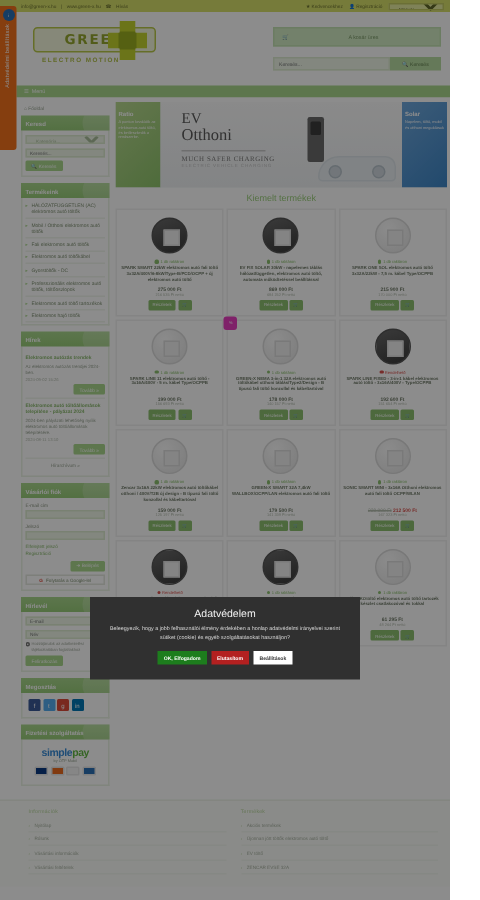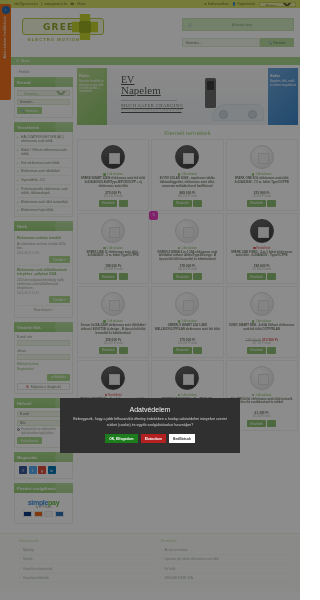--- a/index.html
+++ b/index.html
@@ -187,21 +187,21 @@
     background: #f0f3f5; display: flex;
   }
   .bn-side {
     width: 30px; background: linear-gradient(135deg,#b8d98f,#8fc46c);
     color: #fff; font-size: 4px; font-weight: bold; padding: 5px 2px;
     line-height: 1.3;
   }
   .bn-side.r { background: linear-gradient(135deg,#6fa8dc,#3d85c6); }
   .bn-main {
     flex: 1; background: linear-gradient(180deg,#fbfbfb,#eef1f3);
-    position: relative; padding: 7px 0 0 14px; text-decoration: underline;
+    position: relative; padding: 7px 0 0 14px;
   }
   .bn-t1 { font-family: "Liberation Serif", serif; font-size: 10px; color: #5a5a5a; line-height: 1; }
   .bn-t2 { font-family: "Liberation Serif", serif; font-size: 11px; color: #5a5a5a; line-height: 1.05; }
   .bn-rule { width: 56px; height: 1px; background: #c9c9c9; margin: 3px 0 2px; }
   .bn-t3 { font-family: "Liberation Serif", serif; font-size: 4.6px; color: #7b7b7b; letter-spacing: .4px; }
   .bn-t4 { font-size: 3px; color: #c3c3c3; letter-spacing: .6px; }
   .charger {
     position: absolute; right: 52px; top: 10px; width: 11px; height: 30px;
     background: #6b6b6b; border-radius: 1.5px;
   }
@@ -492,21 +492,21 @@
 
   <div class="content">
 
     <div class="banner">
       <div class="bn-side">
         <div>Ratio</div>
         <div style="font-size:2.6px;font-weight:normal;margin-top:2px;">A ponton kezdődik az elektromos autó töltő, és beilleszkedik a rendszerbe.</div>
       </div>
       <div class="bn-main">
         <div class="bn-t1">EV</div>
-        <div class="bn-t2">Napelem</div>
+        <div class="bn-t2">Otthoni</div>
         <div class="bn-rule"></div>
         <div class="bn-t3">MUCH SAFER CHARGING</div>
         <div class="bn-t4">ELECTRIC VEHICLE CHARGING</div>
         <div class="charger"></div>
         <div class="car">
           <div class="wheel" style="left:6px;"></div>
           <div class="wheel" style="right:6px;"></div>
         </div>
       </div>
       <div class="bn-side r">

